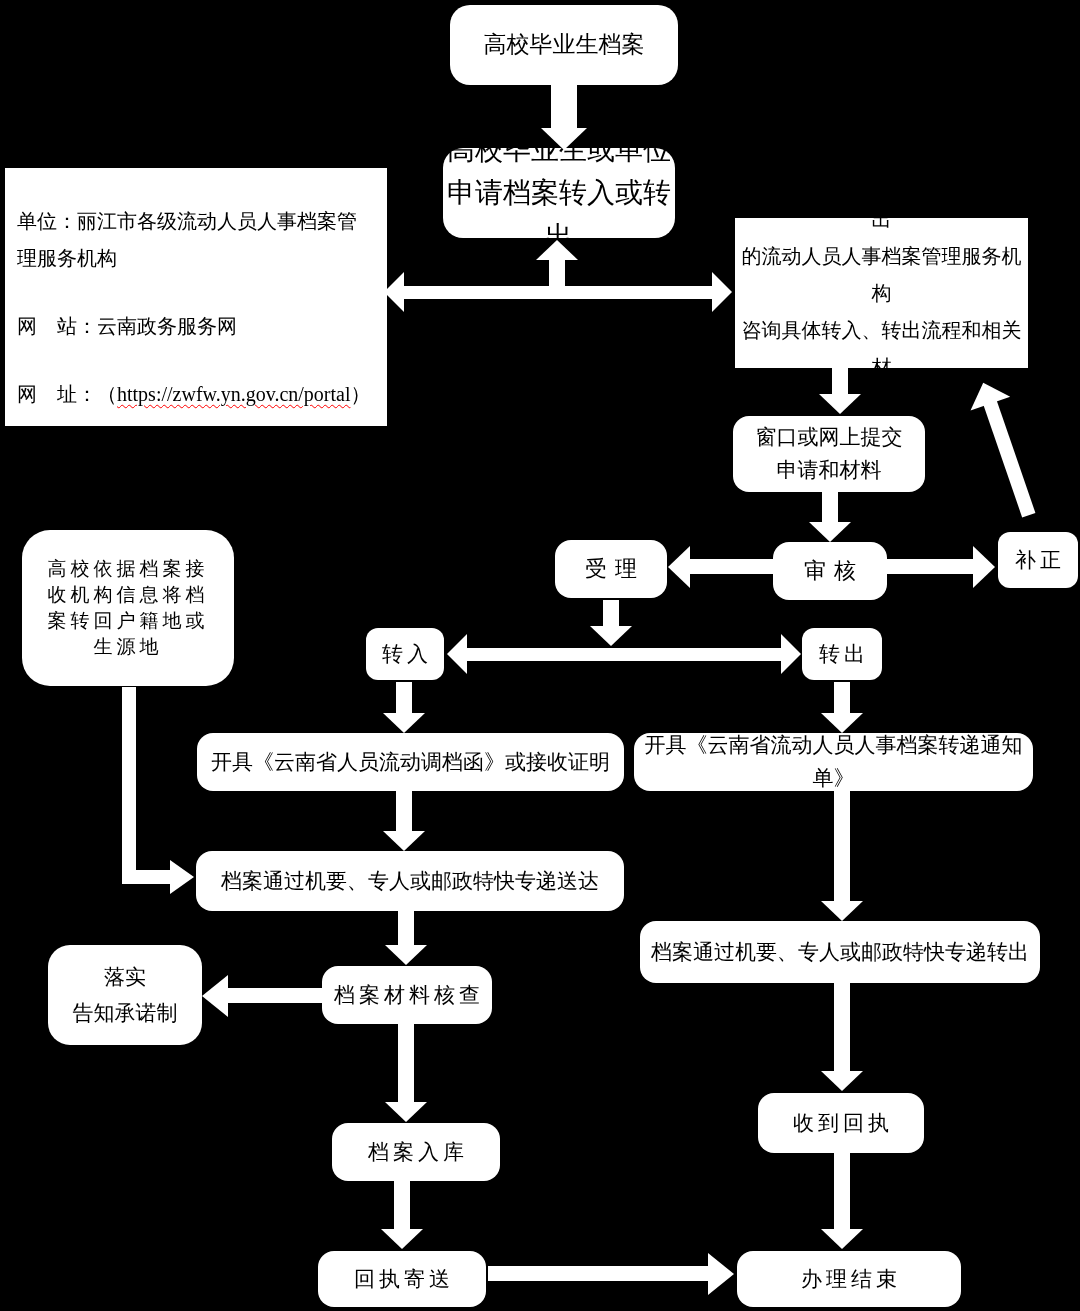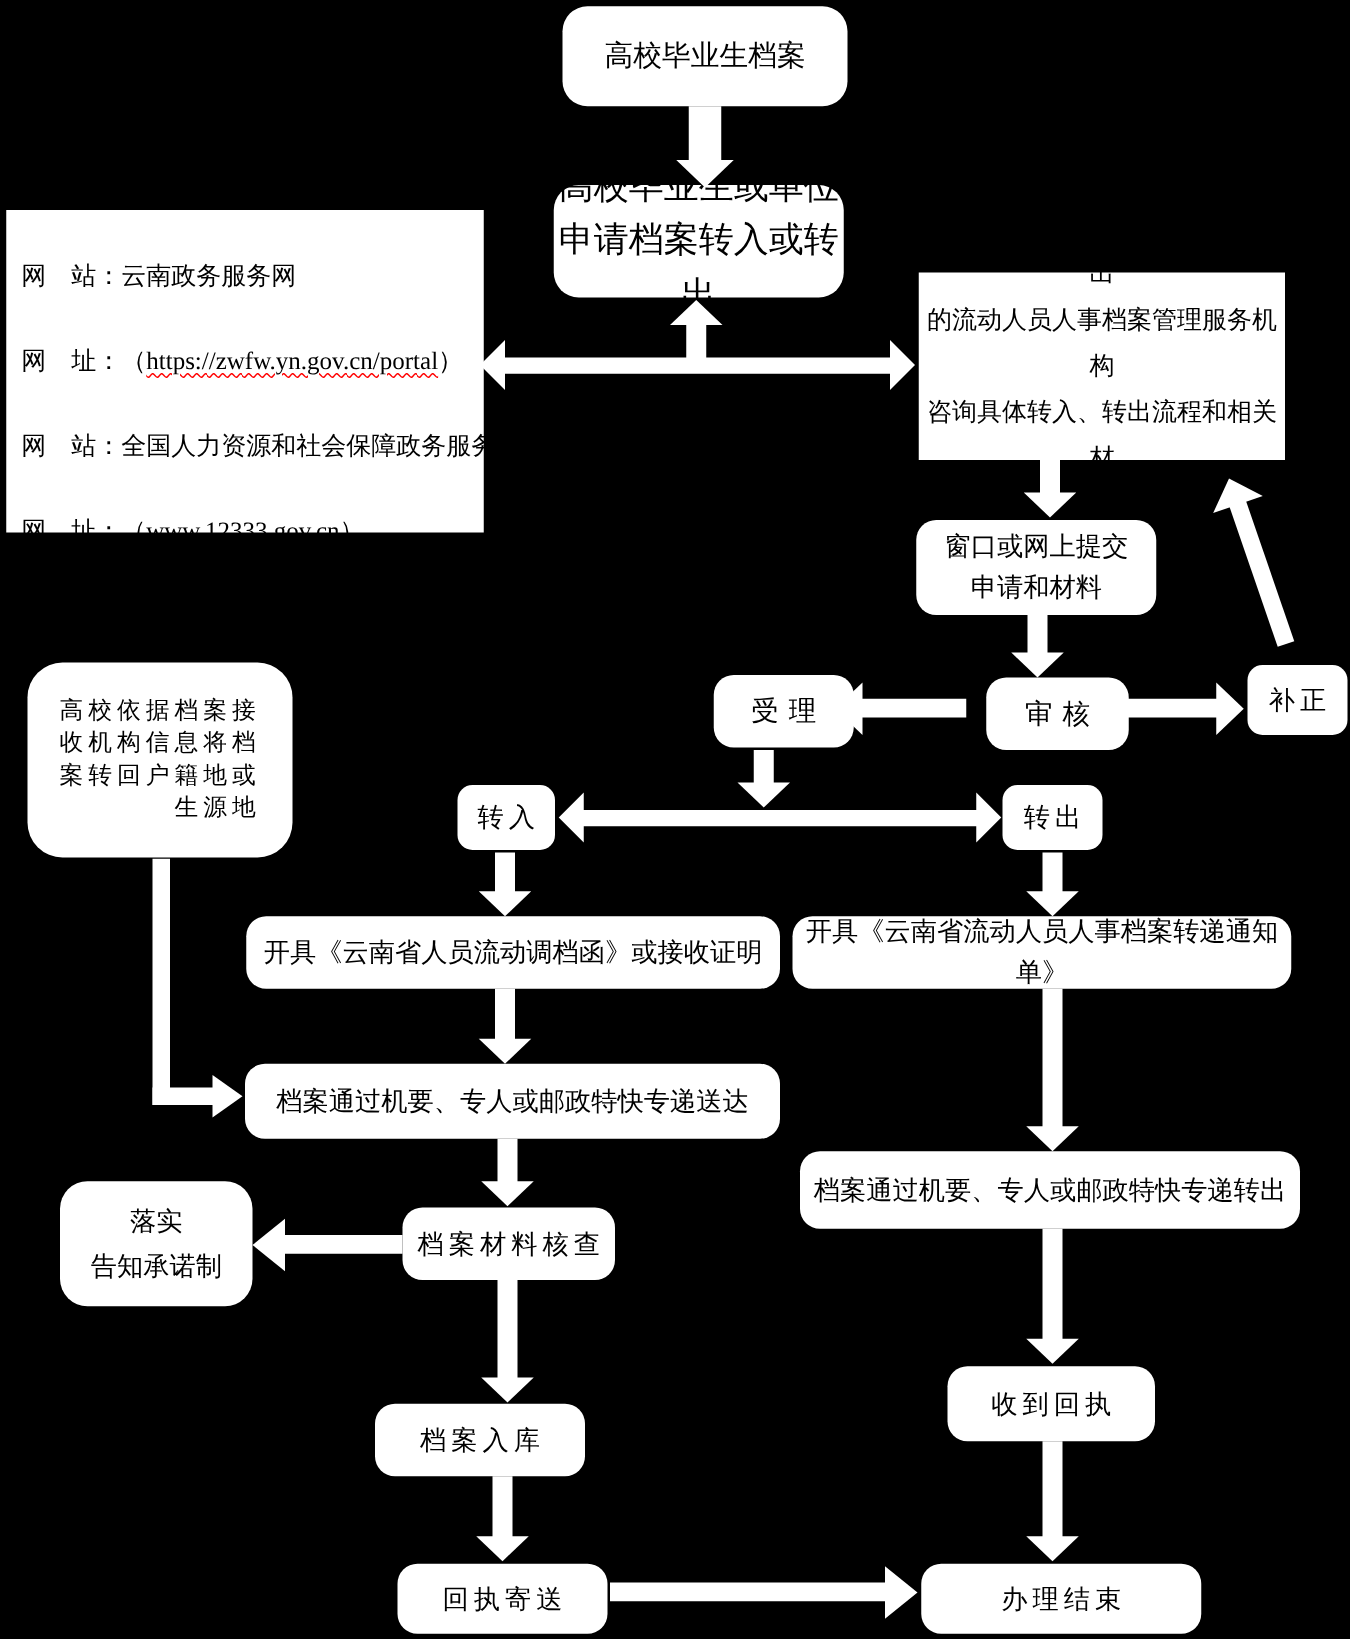--- a/index.html
+++ b/index.html
@@ -13,32 +13,33 @@
   }
   .r{border-radius:16px;}
   .sh{position:absolute;background:#fff;}
   .tri{position:absolute;width:0;height:0;}
   .info{display:block;text-align:left;}
   .il-line{line-height:37px;white-space:nowrap;}
   .squiggle{
     text-decoration:underline;text-decoration-style:wavy;
     text-decoration-color:#ff0000;text-decoration-thickness:1px;text-underline-offset:3px;
   }
-  .sp2{letter-spacing:8px;text-indent:8px;margin-left:16px;}
+  .sp2{letter-spacing:8px;text-indent:8px;}
   .sp1{letter-spacing:4px;text-indent:4px;}
 </style>
 </head>
 <body>
 
 <div class="node r" style="left:450px;top:5px;width:228px;height:80px;font-size:23px;border-radius:20px;">高校毕业生档案</div>
 
 <div class="node r" style="left:443px;top:148px;width:232px;height:90px;font-size:28px;border-radius:20px;">高校毕业生或单位
 申请档案转入或转出</div>
 
 <div class="node info" style="left:5px;top:168px;width:382px;height:258px;font-size:20px;padding:4px 12px;box-sizing:border-box;">
+  <div class="il-line" style="white-space:normal;">单位：丽江市各级流动人员人事档案管理服务机构</div>
   <div class="il-line"><span>网　站：</span><span>云南政务服务网</span></div>
   <div class="il-line"><span>网　址：</span><span>（</span><span class="squiggle">https://zwfw.yn.gov.cn/portal</span><span>）</span></div>
   <div class="il-line"><span>网　站：</span><span>全国人力资源和社会保障政务服务平台</span></div>
   <div class="il-line"><span>网　址：</span><span>（www.12333.gov.cn）</span></div>
 </div>
 
 <div class="node" style="left:735px;top:218px;width:293px;height:150px;font-size:20px;line-height:37px;">可通过电话或现场向拟转入、转出
 的流动人员人事档案管理服务机构
 咨询具体转入、转出流程和相关材
 料，也可以通过门户网站获悉</div>
@@ -53,35 +54,35 @@
 <div class="node r sp1" style="left:998px;top:532px;width:80px;height:56px;font-size:21px;border-radius:12px;">补正</div>
 
 <div class="node r sp1" style="left:366px;top:628px;width:78px;height:52px;font-size:21px;border-radius:12px;">转入</div>
 
 <div class="node r sp1" style="left:802px;top:628px;width:80px;height:52px;font-size:21px;border-radius:12px;">转出</div>
 
 <div class="node r" style="left:197px;top:733px;width:427px;height:58px;font-size:21px;">开具《云南省人员流动调档函》或接收证明</div>
 
 <div class="node r" style="left:634px;top:733px;width:399px;height:58px;font-size:21px;">开具《云南省流动人员人事档案转递通知单》</div>
 
-<div class="node r" style="left:22px;top:530px;width:212px;height:156px;font-size:19px;line-height:26px;letter-spacing:4px;border-radius:28px;text-align:right;">高校依据档案接
+<div class="node r" style="left:22px;top:530px;width:212px;height:156px;font-size:19px;line-height:26px;letter-spacing:4px;border-radius:28px;">高校依据档案接
 收机构信息将档
 案转回户籍地或
 生源地</div>
 
 <div class="node r" style="left:196px;top:851px;width:428px;height:60px;font-size:21px;">档案通过机要、专人或邮政特快专递送达</div>
 
 <div class="node r" style="left:640px;top:921px;width:400px;height:62px;font-size:21px;">档案通过机要、专人或邮政特快专递转出</div>
 
 <div class="node r" style="left:48px;top:945px;width:154px;height:100px;font-size:21px;line-height:36px;border-radius:22px;">落实
 告知承诺制</div>
 
 <div class="node r sp1" style="left:322px;top:966px;width:170px;height:58px;font-size:21px;">档案材料核查</div>
 
-<div class="node r sp1" style="left:300px;top:1123px;width:168px;height:58px;font-size:21px;">档案入库</div>
+<div class="node r sp1" style="left:332px;top:1123px;width:168px;height:58px;font-size:21px;">档案入库</div>
 
 <div class="node r sp1" style="left:318px;top:1251px;width:168px;height:56px;font-size:21px;">回执寄送</div>
 
 <div class="node r sp1" style="left:758px;top:1093px;width:166px;height:60px;font-size:21px;">收到回执</div>
 
 <div class="node r sp1" style="left:737px;top:1251px;width:224px;height:56px;font-size:21px;">办理结束</div>
 
 <div>
   <div class="sh" style="left:551px;top:85px;width:26px;height:45px;"></div>
   <div class="tri" style="left:541px;top:128px;border-left:23px solid transparent;border-right:23px solid transparent;border-top:22px solid #fff;"></div>

